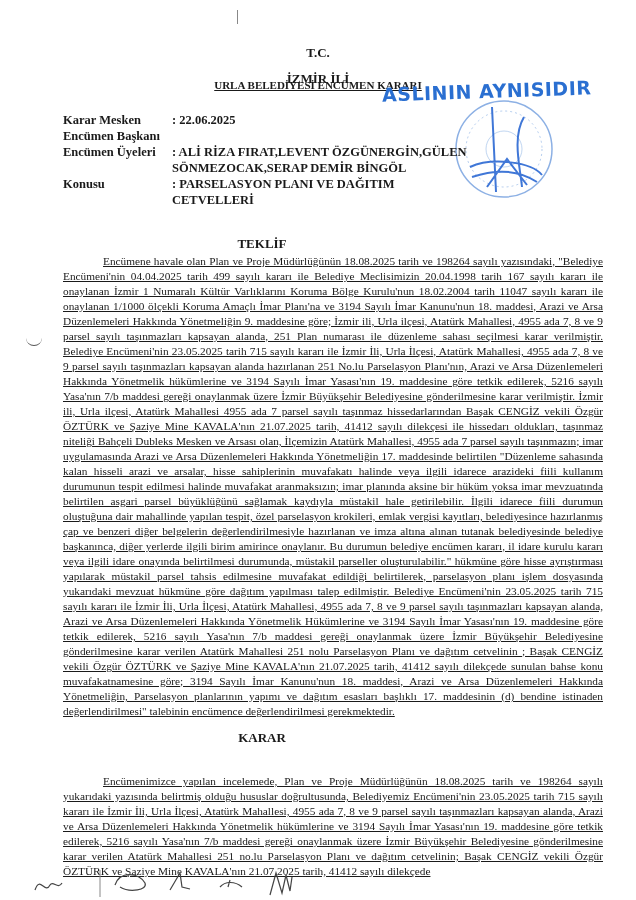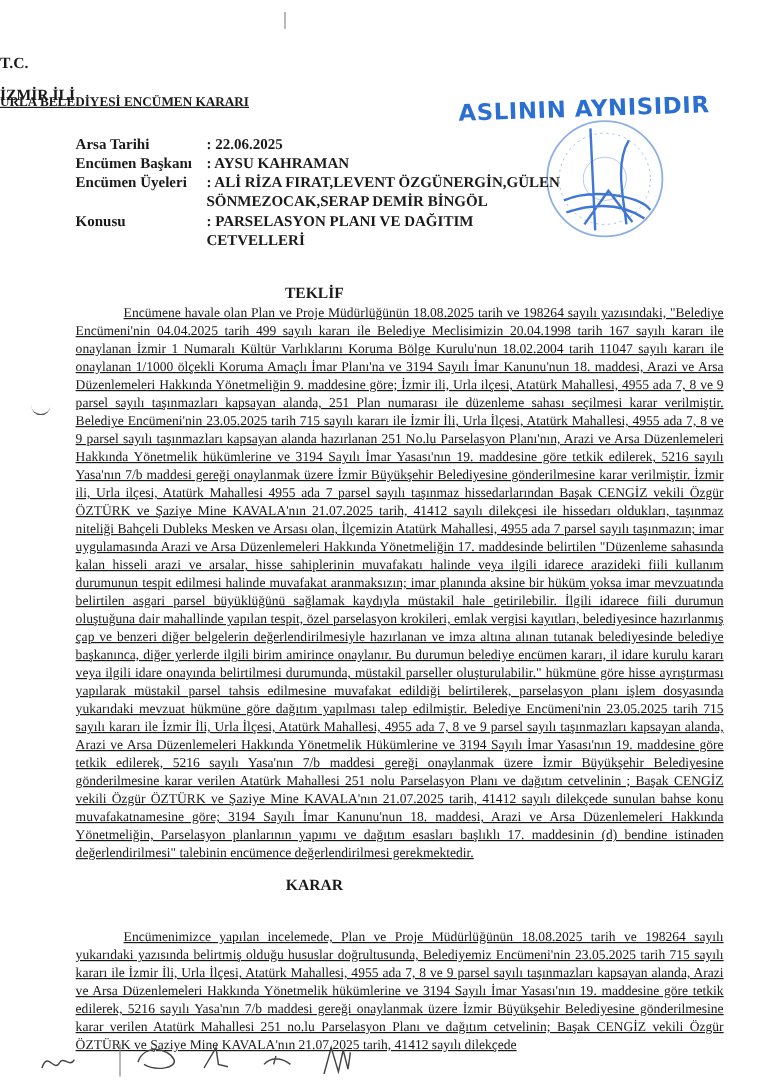--- a/index.html
+++ b/index.html
@@ -1,18 +1,18 @@
 <!DOCTYPE html>
 <html><head>
 <meta charset="utf-8">
 <style>
   html, body { margin: 0; padding: 0; background: #ffffff; }
   body { width: 636px; height: 900px; position: relative; overflow: hidden;
          font-family: "Liberation Serif", "DejaVu Serif", serif; color: #1a1a1a; }
-  .hdr { position: absolute; left: 0; width: 636px; font-weight: bold; }
+  .hdr { position: absolute; left: 0; width: 636px; text-align: center; font-weight: bold; }
   #tc { top: 45px; font-size: 13px; }
   #il { top: 60px; font-size: 13px; margin-top: 11px; }
   #title { top: 79px; font-size: 11px; text-decoration: underline; }
   .stamp-text { position: absolute; left: 382px; top: 80px; font-family: "DejaVu Sans", sans-serif;
                 font-weight: bold; font-size: 19px; color: #2a6fd1; letter-spacing: 0.5px;
                 transform: rotate(-2deg); }
   .seal { position: absolute; left: 452px; top: 97px; width: 104px; height: 104px; }
   .meta { position: absolute; left: 63px; top: 112px; font-size: 12.5px; font-weight: bold; line-height: 16px; }
   .meta .row { display: flex; }
   .meta .lbl { width: 109px; }
@@ -38,26 +38,25 @@
 
 <svg class="seal" viewBox="0 0 104 104">
   <circle cx="52" cy="52" r="48" fill="none" stroke="#5b8fd8" stroke-width="1.5" opacity="0.7"></circle>
   <circle cx="52" cy="52" r="38" fill="none" stroke="#7aa6e0" stroke-width="0.8" stroke-dasharray="2 3" opacity="0.7"></circle>
   <circle cx="52" cy="52" r="18" fill="none" stroke="#7aa6e0" stroke-width="0.8" opacity="0.6"></circle>
   <path d="M40 10 L44 95 M72 20 C60 40, 68 70, 70 90 M18 70 C40 60, 80 65, 90 78 M20 80 C50 70, 70 75, 85 85 M35 90 L55 62 L75 88" fill="none" stroke="#1e5fd0" stroke-width="2" opacity="0.85"></path>
 </svg>
 
 <div class="meta">
   <div class="row">
-    <span class="lbl">Arsa Tarihi</span>
+    <span class="lbl">Karar Mesken</span>
     <span class="val">: 22.06.2025</span>
   </div>
   <div class="row">
     <span class="lbl">Encümen Başkanı</span>
-    <span class="val">: AYSU KAHRAMAN</span>
   </div>
   <div class="row">
     <span class="lbl">Encümen Üyeleri</span>
     <span class="val">: ALİ RİZA FIRAT,LEVENT ÖZGÜNERGİN,GÜLEN SÖNMEZOCAK,SERAP DEMİR BİNGÖL</span>
   </div>
   <div class="row">
     <span class="lbl">Konusu</span>
     <span class="val">: PARSELASYON PLANI VE DAĞITIM CETVELLERİ</span>
   </div>
 </div>

